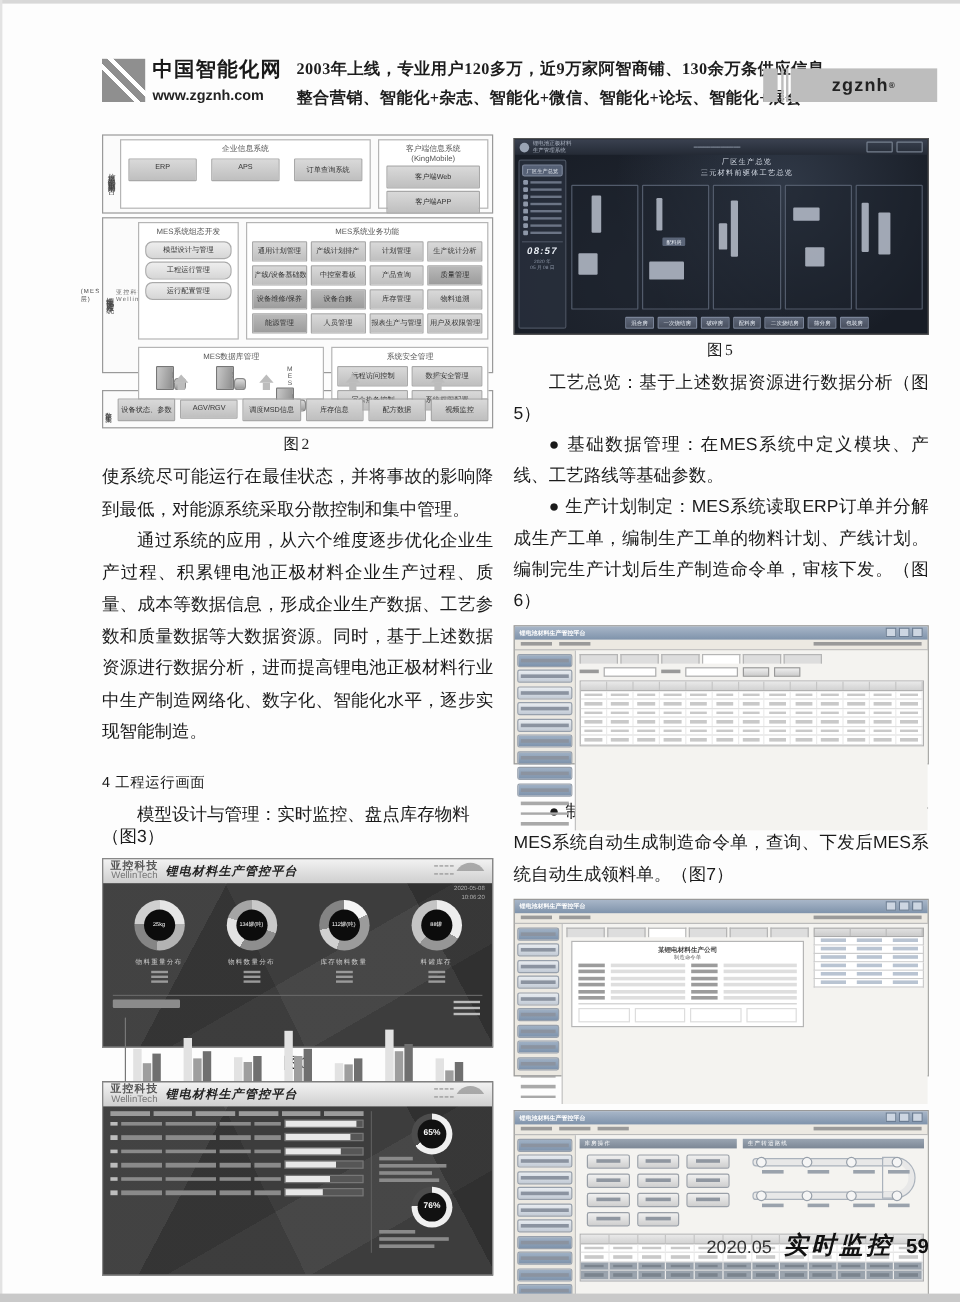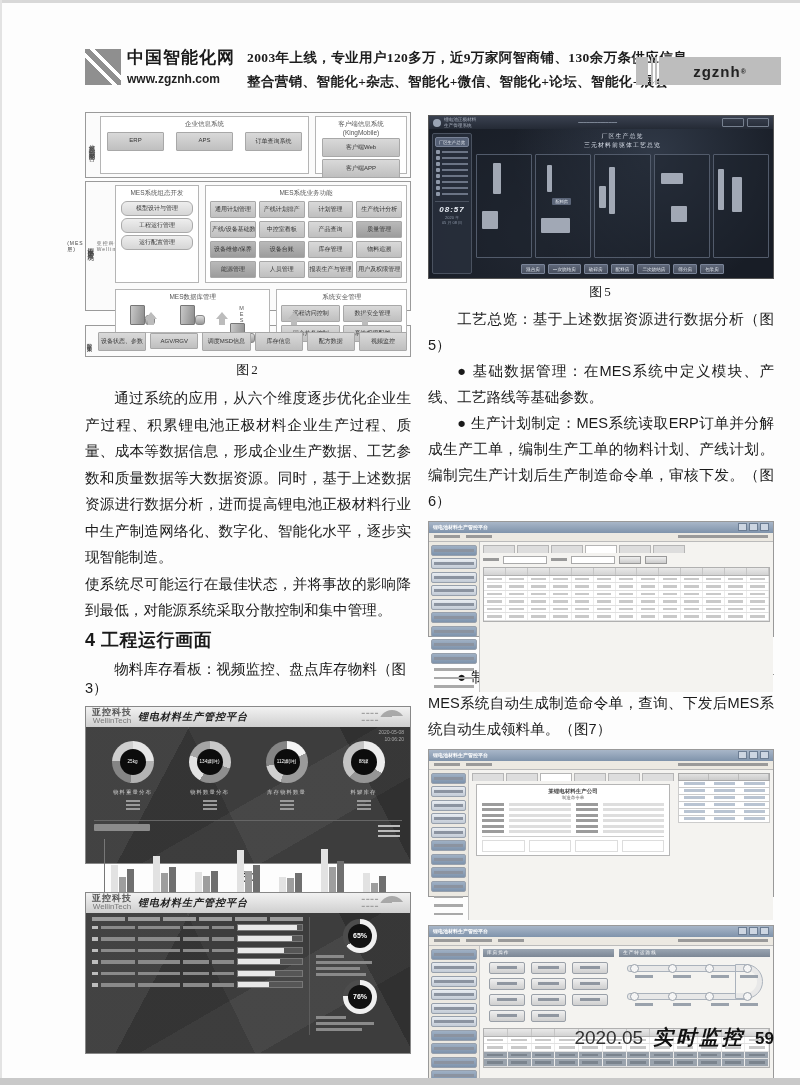--- a/index.html
+++ b/index.html
@@ -53,21 +53,21 @@
   .arr{display:flex;flex-direction:column;align-items:center;}
   .arr .head{width:0;height:0;border-left:6px solid transparent;border-right:6px solid transparent;
       border-bottom:7px solid #bcbcbc;}
   .arr .stem{width:6px;height:6px;background:#bcbcbc;}
   .caption{font-family:"Liberation Serif",serif;font-size:13px;text-align:center;color:#222;
       letter-spacing:2px;margin:4px 0 6px;}
 
   
   .para{font-size:14.6px;line-height:1.82;text-align:justify;margin:0;}
   .indent{text-indent:2em;}
-  .h4{font-weight:bold;font-size:18px;margin:4px 0 8px;letter-spacing:.5px;}
+  .h4{font-weight:normal;font-size:12px;margin:20px 0 8px;letter-spacing:.5px;}
   .lead{font-size:14.6px;text-indent:2em;margin:2px 0 8px;}
 
   
   .dash{position:relative;width:100%;border:1px solid #888;box-sizing:border-box;color:#ddd;
      background:#3d3d3d;
      background-image:linear-gradient(118deg,rgba(255,255,255,.07) 0 28%,transparent 28%),
        linear-gradient(242deg,rgba(0,0,0,.22) 0 20%,transparent 20%),
        linear-gradient(64deg,rgba(0,0,0,.14) 0 42%,transparent 42%),
        linear-gradient(150deg,transparent 55%,rgba(255,255,255,.05) 55% 75%,transparent 75%);}
   .dash-hd{height:20px;background:linear-gradient(#f2f2f2,#cfcfcf);display:flex;align-items:center;
@@ -214,21 +214,21 @@
   .loop .nd{position:absolute;width:7px;height:7px;border-radius:50%;background:#f5f5f5;border:1px solid #98a0aa;}
   .loop .lab{position:absolute;width:18px;height:3px;background:#9aa2ac;}
 
   
   .rtext{font-size:14.6px;line-height:1.78;text-align:justify;margin:4px 0 6px;}
   .rtext p{margin:0;text-indent:2em;}
 
   
   .footer{position:absolute;top:1024px;right:26px;text-align:right;}
   .footer .l1{display:flex;align-items:baseline;gap:10px;justify-content:flex-end;}
-  .footer .issue{font-size:19px;color:#333;}
+  .footer .issue{font-size:15px;color:#333;}
   .footer .mag{font-family:"Liberation Serif",serif;font-weight:bold;font-style:italic;font-size:20px;
      letter-spacing:3px;color:#111;}
   .footer .pg{font-size:17px;font-weight:bold;color:#111;}
   .footer .site{font-size:25px;font-weight:bold;color:#c2191c;letter-spacing:1px;margin-top:2px;}
 </style>
 </head>
 <body>
 
 <div class="page">
   <div class="edge-top"></div>
@@ -387,24 +387,24 @@
             <div class="f2-btn" style="flex: 1 1 0%;">AGV/RGV</div>
             <div class="f2-btn" style="flex: 1 1 0%;">调度MSD信息</div>
             <div class="f2-btn" style="flex: 1 1 0%;">库存信息</div>
             <div class="f2-btn" style="flex: 1 1 0%;">配方数据</div>
             <div class="f2-btn" style="flex: 1 1 0%;">视频监控</div>
           </div>
       </div>
     </div>
     <div class="caption">图2</div>
 
+    <p class="para">使系统尽可能运行在最佳状态，并将事故的影响降到最低，对能源系统采取分散控制和集中管理。</p>
     <p class="para indent">通过系统的应用，从六个维度逐步优化企业生产过程、积累锂电池正极材料企业生产过程、质量、成本等数据信息，形成企业生产数据、工艺参数和质量数据等大数据资源。同时，基于上述数据资源进行数据分析，进而提高锂电池正极材料行业中生产制造网络化、数字化、智能化水平，逐步实现智能制造。</p>
-    <p class="para">使系统尽可能运行在最佳状态，并将事故的影响降到最低，对能源系统采取分散控制和集中管理。</p>
     <div class="h4">4 工程运行画面</div>
-    <div class="lead">物料库存看板：视频监控、盘点库存物料（图3）</div>
+    <div class="lead">模型设计与管理：实时监控、盘点库存物料（图3）</div>
 
     <div class="dash" style="height:158px;">
       <div class="dash-hd">
         <div class="dash-brand"><b>亚控科技</b><span>WellinTech</span></div>
         <div class="dash-title">锂电材料生产管控平台</div>
         <div class="slogan">━ ━ ━ ━<br>━ ━ ━ ━</div>
       </div>
       <div class="dash-gauge"></div>
       <div class="dash-time">2020-05-08<br>10:06:20</div>
       <div class="donut-row" id="f3-donuts">

